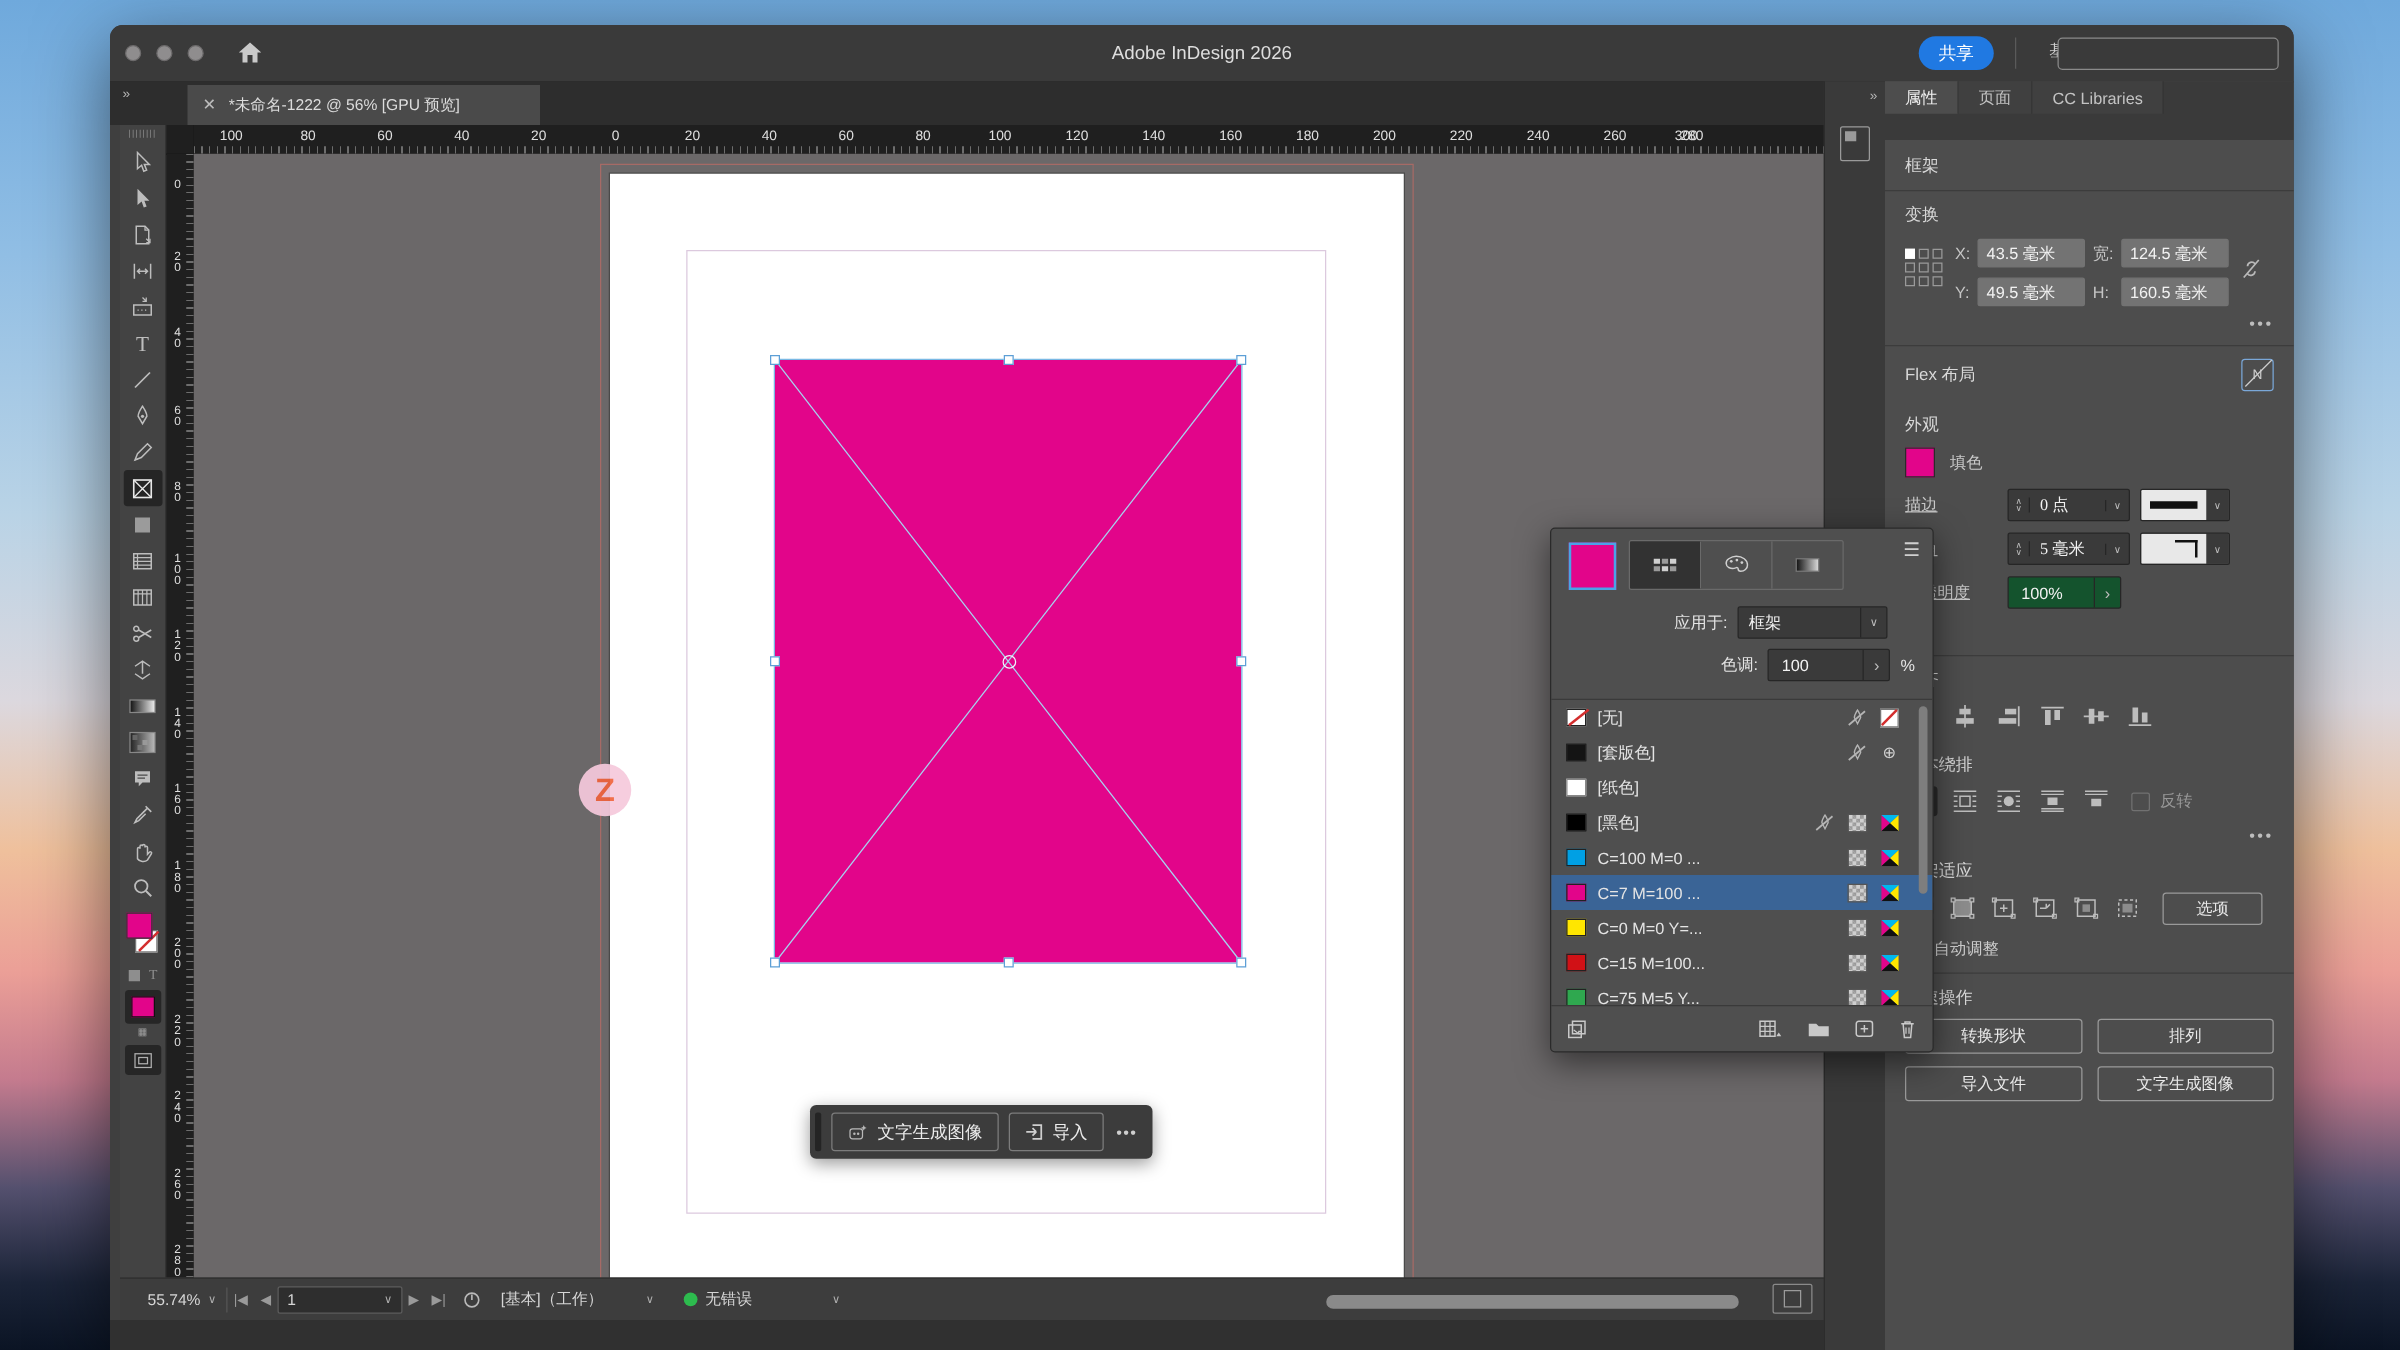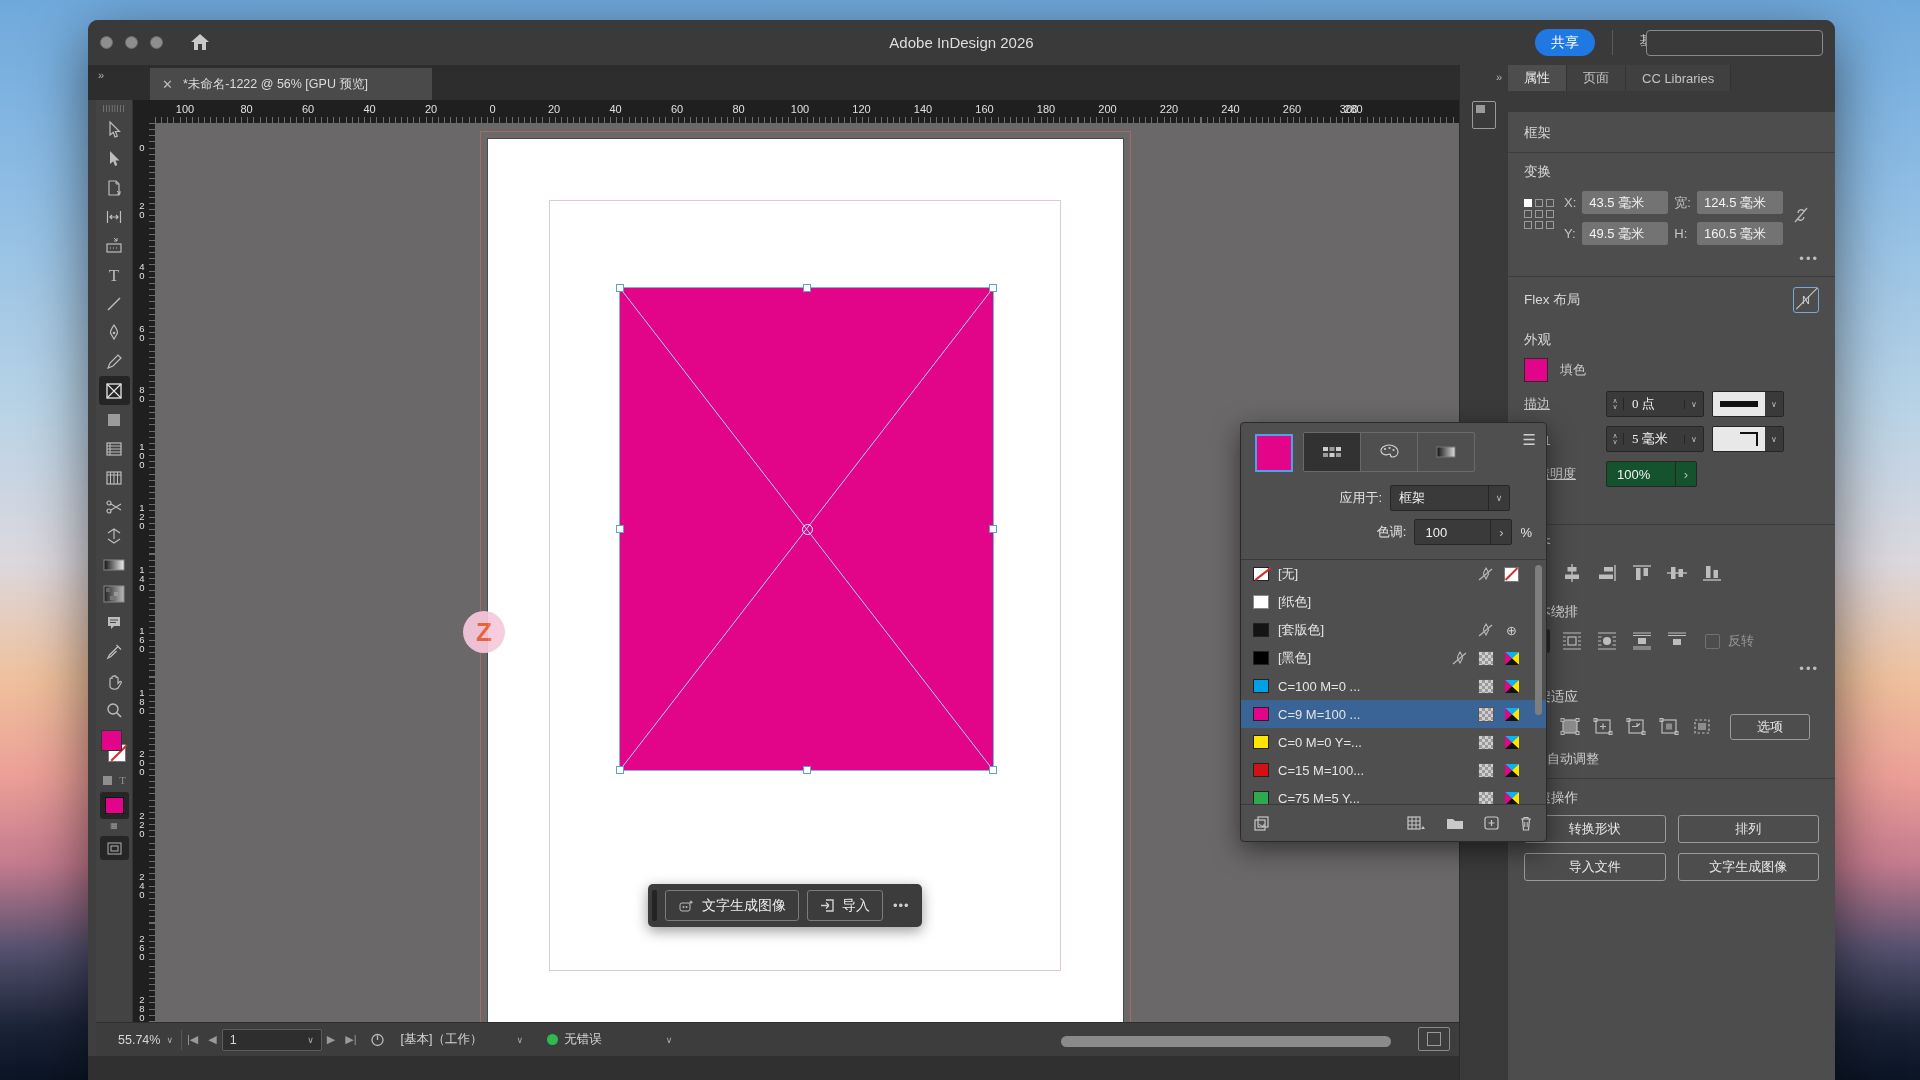--- a/index.html
+++ b/index.html
@@ -789,33 +789,33 @@
               <svg width="17" height="15" viewBox="0 0 17 15">
                 <path d="M9 1 C10.5 3.5 11.5 5 11.5 7 L9 12 L6.5 7 C6.5 5 7.5 3.5 9 1 Z" fill="none" stroke="#b5b5b5" stroke-width="1.1"></path>
                 <line x1="2" y1="13" x2="15" y2="2" stroke="#b5b5b5" stroke-width="1.4"></line>
               </svg>
             </span>
             <span class="ric">
               <span class="nonebadge"></span>
             </span>
           </div>
           <div class="srow">
-            <span class="chip" style="background:#ffffff;border-color:#888;"></span>
-            <span class="sname">[纸色]</span>
-          </div>
-          <div class="srow">
             <span class="chip" style="background:#141414;"></span>
             <span class="sname">[套版色]</span>
             <span class="ric">
               <svg width="17" height="15" viewBox="0 0 17 15">
                 <path d="M9 1 C10.5 3.5 11.5 5 11.5 7 L9 12 L6.5 7 C6.5 5 7.5 3.5 9 1 Z" fill="none" stroke="#b5b5b5" stroke-width="1.1"></path>
                 <line x1="2" y1="13" x2="15" y2="2" stroke="#b5b5b5" stroke-width="1.4"></line>
               </svg>
             </span>
             <span class="ric reg">⊕</span>
+          </div>
+          <div class="srow">
+            <span class="chip" style="background:#ffffff;border-color:#888;"></span>
+            <span class="sname">[纸色]</span>
           </div>
           <div class="srow">
             <span class="chip" style="background:#000000;"></span>
             <span class="sname">[黑色]</span>
             <span class="ric">
               <svg width="17" height="15" viewBox="0 0 17 15">
                 <path d="M9 1 C10.5 3.5 11.5 5 11.5 7 L9 12 L6.5 7 C6.5 5 7.5 3.5 9 1 Z" fill="none" stroke="#b5b5b5" stroke-width="1.1"></path>
                 <line x1="2" y1="13" x2="15" y2="2" stroke="#b5b5b5" stroke-width="1.4"></line>
               </svg>
             </span>
@@ -841,21 +841,21 @@
               <svg width="14" height="13" viewBox="0 0 14 13">
                 <polygon points="0,0 14,0 7,6.5" fill="#00b7ef"></polygon>
                 <polygon points="0,0 7,6.5 0,13" fill="#e2058a"></polygon>
                 <polygon points="14,0 14,13 7,6.5" fill="#ffe600"></polygon>
                 <polygon points="0,13 7,6.5 14,13" fill="#111"></polygon>
               </svg>
             </span>
           </div>
           <div class="srow sel">
             <span class="chip" style="background:#e2058a;"></span>
-            <span class="sname">C=9 M=100 ...</span>
+            <span class="sname">C=7 M=100 ...</span>
             <span class="ric">
               <span class="checker"></span>
             </span>
             <span class="ric">
               <svg width="14" height="13" viewBox="0 0 14 13">
                 <polygon points="0,0 14,0 7,6.5" fill="#00b7ef"></polygon>
                 <polygon points="0,0 7,6.5 0,13" fill="#e2058a"></polygon>
                 <polygon points="14,0 14,13 7,6.5" fill="#ffe600"></polygon>
                 <polygon points="0,13 7,6.5 14,13" fill="#111"></polygon>
               </svg>

